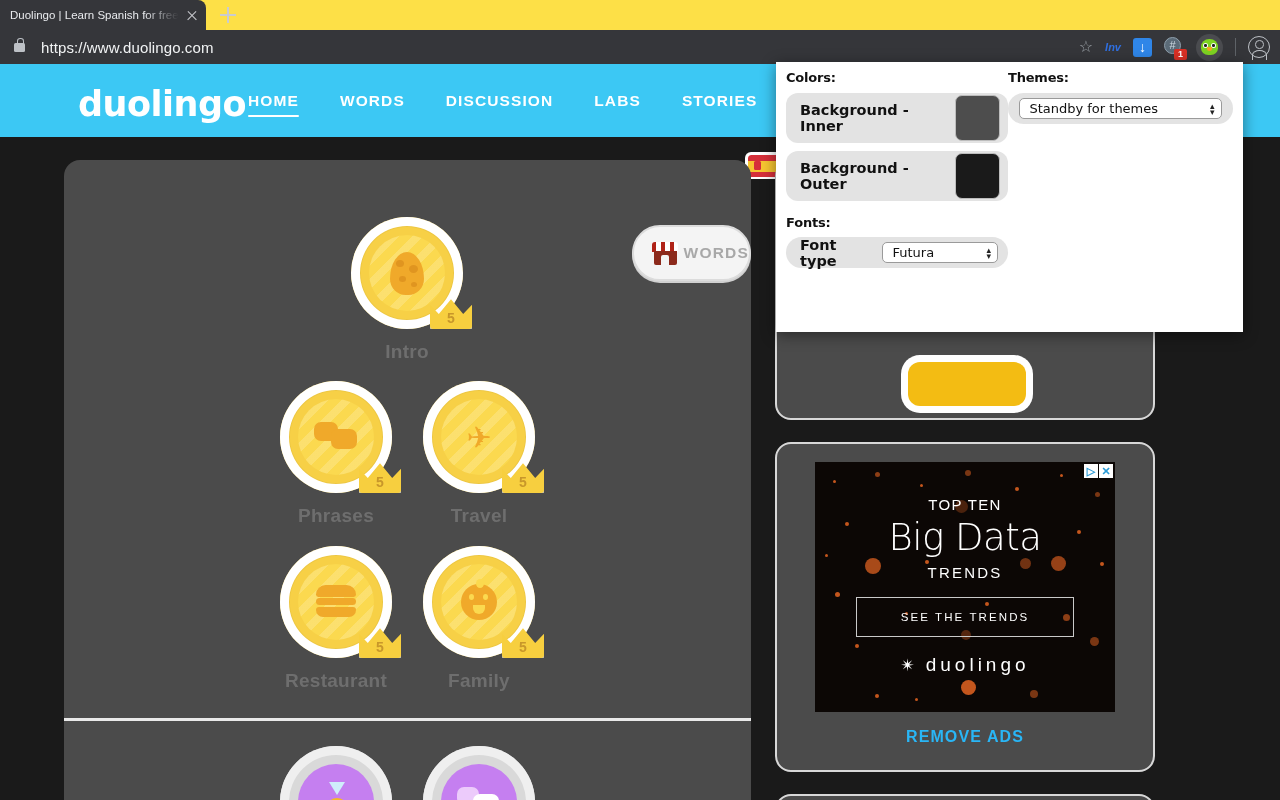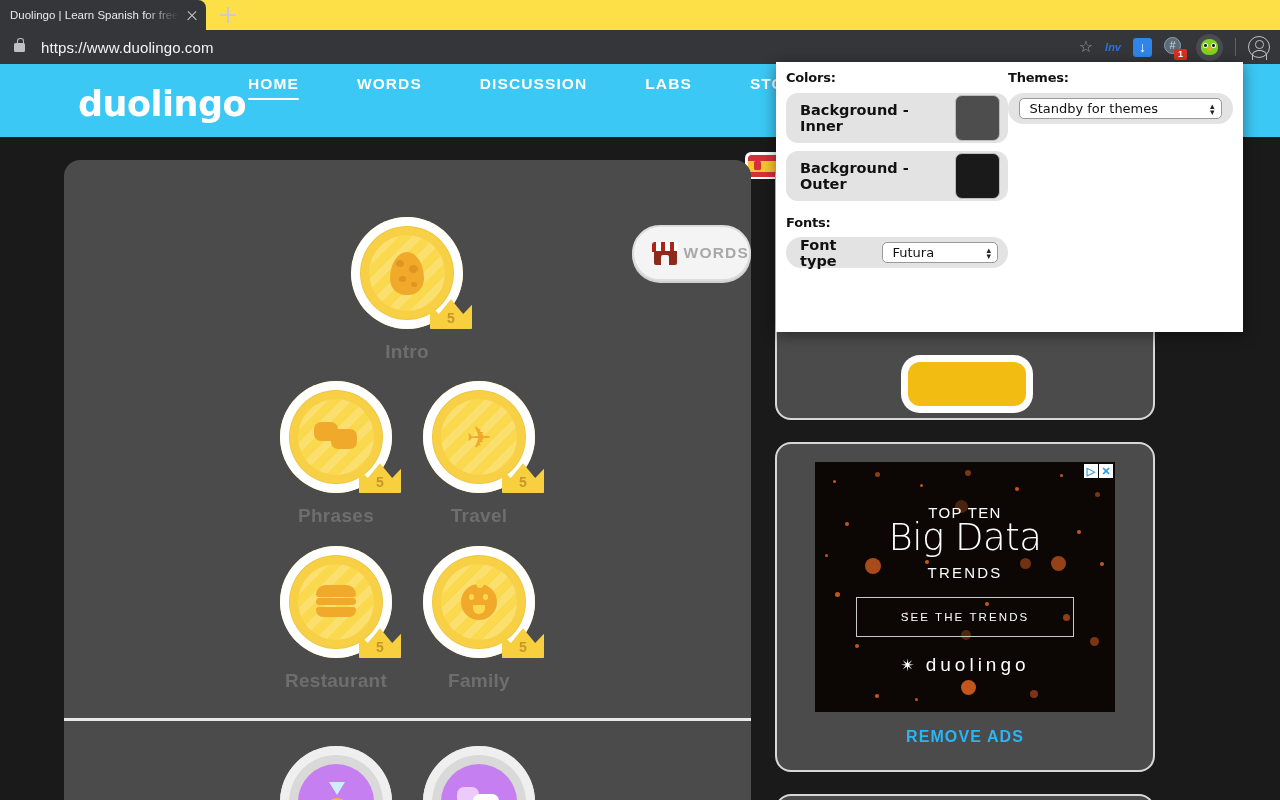--- a/index.html
+++ b/index.html
@@ -136,22 +136,22 @@
   .duo-nav {
     position: absolute; left: 0; top: 0; width: 1280px; height: 73px;
     background: #3cc8f4;
   }
   .duo-logo {
     position: absolute; left: 78px; top: 20px;
     font-size: 35px; font-weight: bold; color: #fff;
     letter-spacing: -.5px; font-family: "DejaVu Sans", sans-serif;
   }
   .navlinks {
-    position: absolute; left: 248px; top: 11px;
-    display: flex; gap: 58px; align-items: center;
+    position: absolute; left: 248px; top: 28px;
+    display: flex; gap: 41px; align-items: center;
   }
   .navlink {
     font-size: 15.5px; font-weight: bold; color: #fff;
     letter-spacing: 1.1px; padding-bottom: 7px; position: relative;
   }
   .navlink.active::after {
     content: ""; position: absolute; left: 0; right: 0; bottom: 0;
     height: 2.5px; background: #fff; border-radius: 2px;
   }
   .flag {
@@ -272,21 +272,21 @@
     background: #f3bc13; border-radius: 12px;
     box-shadow: 0 0 0 7px #fff; 
   }
   .card-2 { margin-top: 22px; height: 330px; padding: 18px; }
   .ad {
     width: 300px; height: 250px; margin: 0 auto; background: #0c0705;
     position: relative; overflow: hidden;
   }
   .ad-dots { position: absolute; inset: 0; }
   .ad-dot { position: absolute; border-radius: 50%; background: #c4561d; }
-  .ad-top { position: absolute; left: 0; right: 0; top: 42px; text-align: center;
+  .ad-top { position: absolute; left: 0; right: 0; top: 34px; text-align: center;
     color: #fff; font-size: 15px; letter-spacing: 1.3px; }
   .ad-head { position: absolute; left: 0; right: 0; top: 54px; text-align: center;
     color: #fff; font-size: 37px; letter-spacing: -.5px;
     font-family: "DejaVu Sans", sans-serif; font-weight: 300; }
   .ad-sub { position: absolute; left: 0; right: 0; top: 102px; text-align: center;
     color: #fff; font-size: 15px; letter-spacing: 2.2px; }
   .ad-cta {
     position: absolute; left: 41px; top: 135px; width: 218px; height: 40px;
     border: 1px solid #c9c9c9; display: flex; align-items: center;
     justify-content: center; color: #fff; font-size: 11.5px; letter-spacing: 2.1px;

